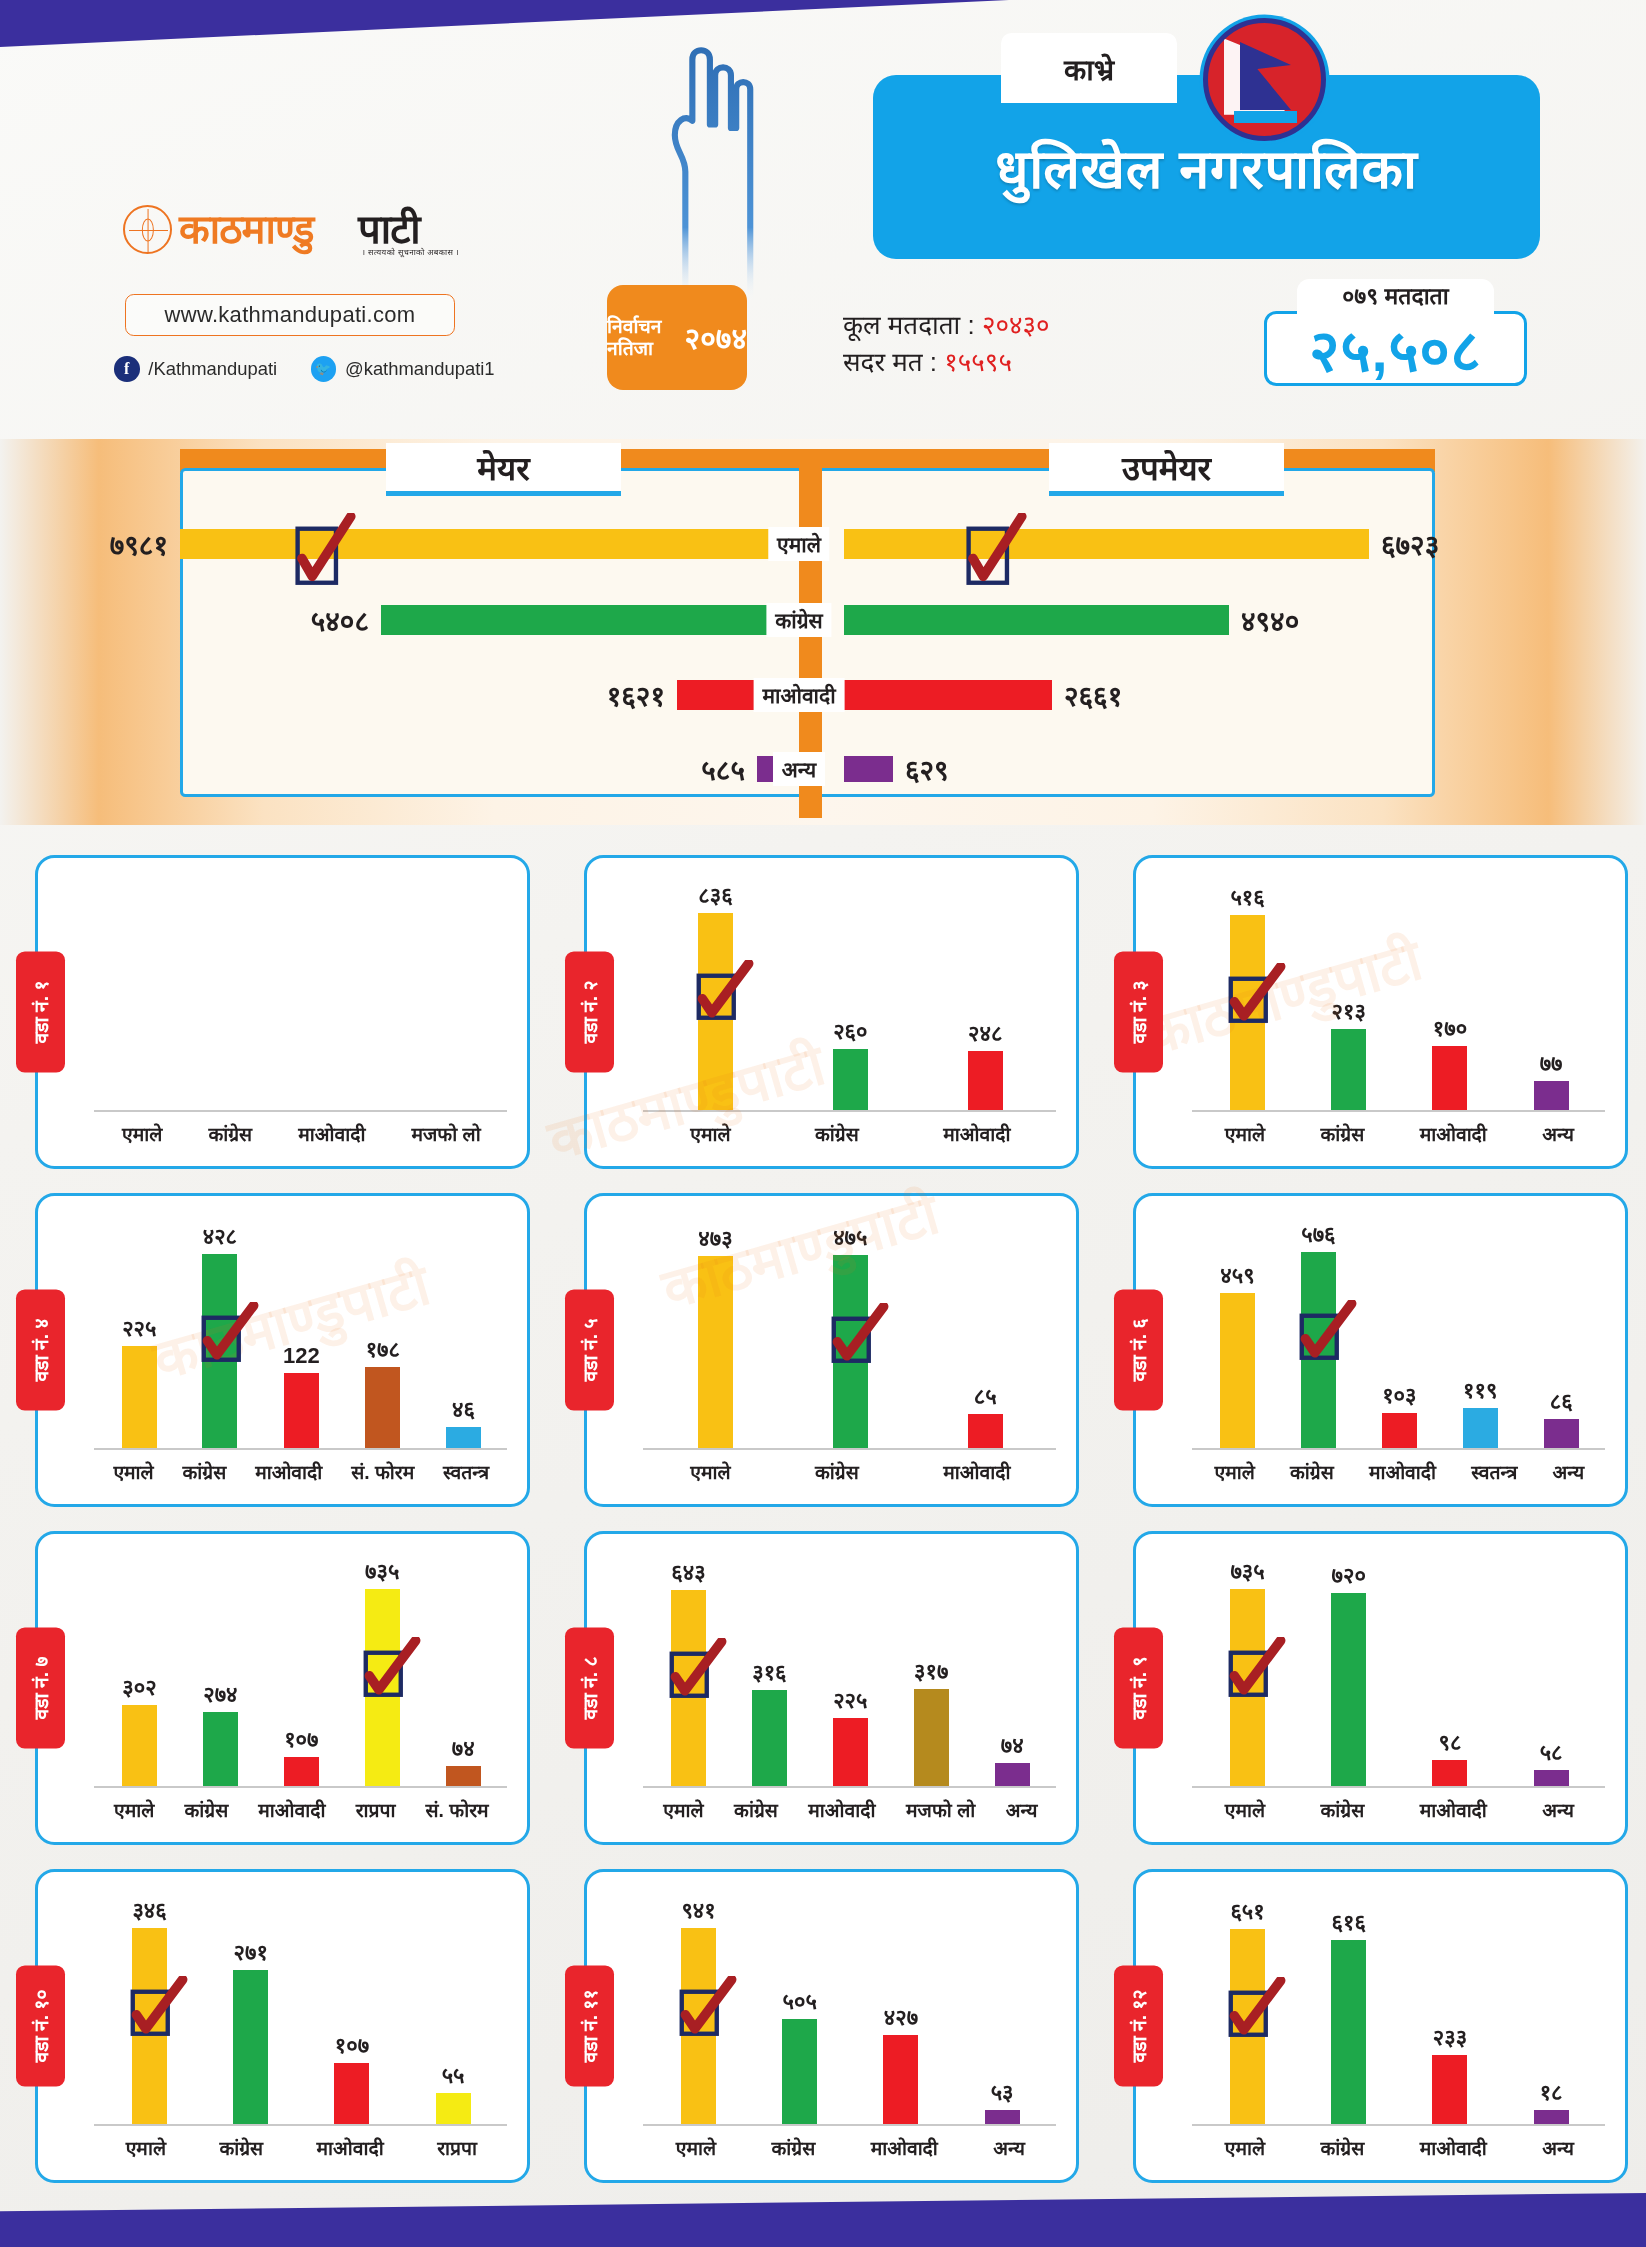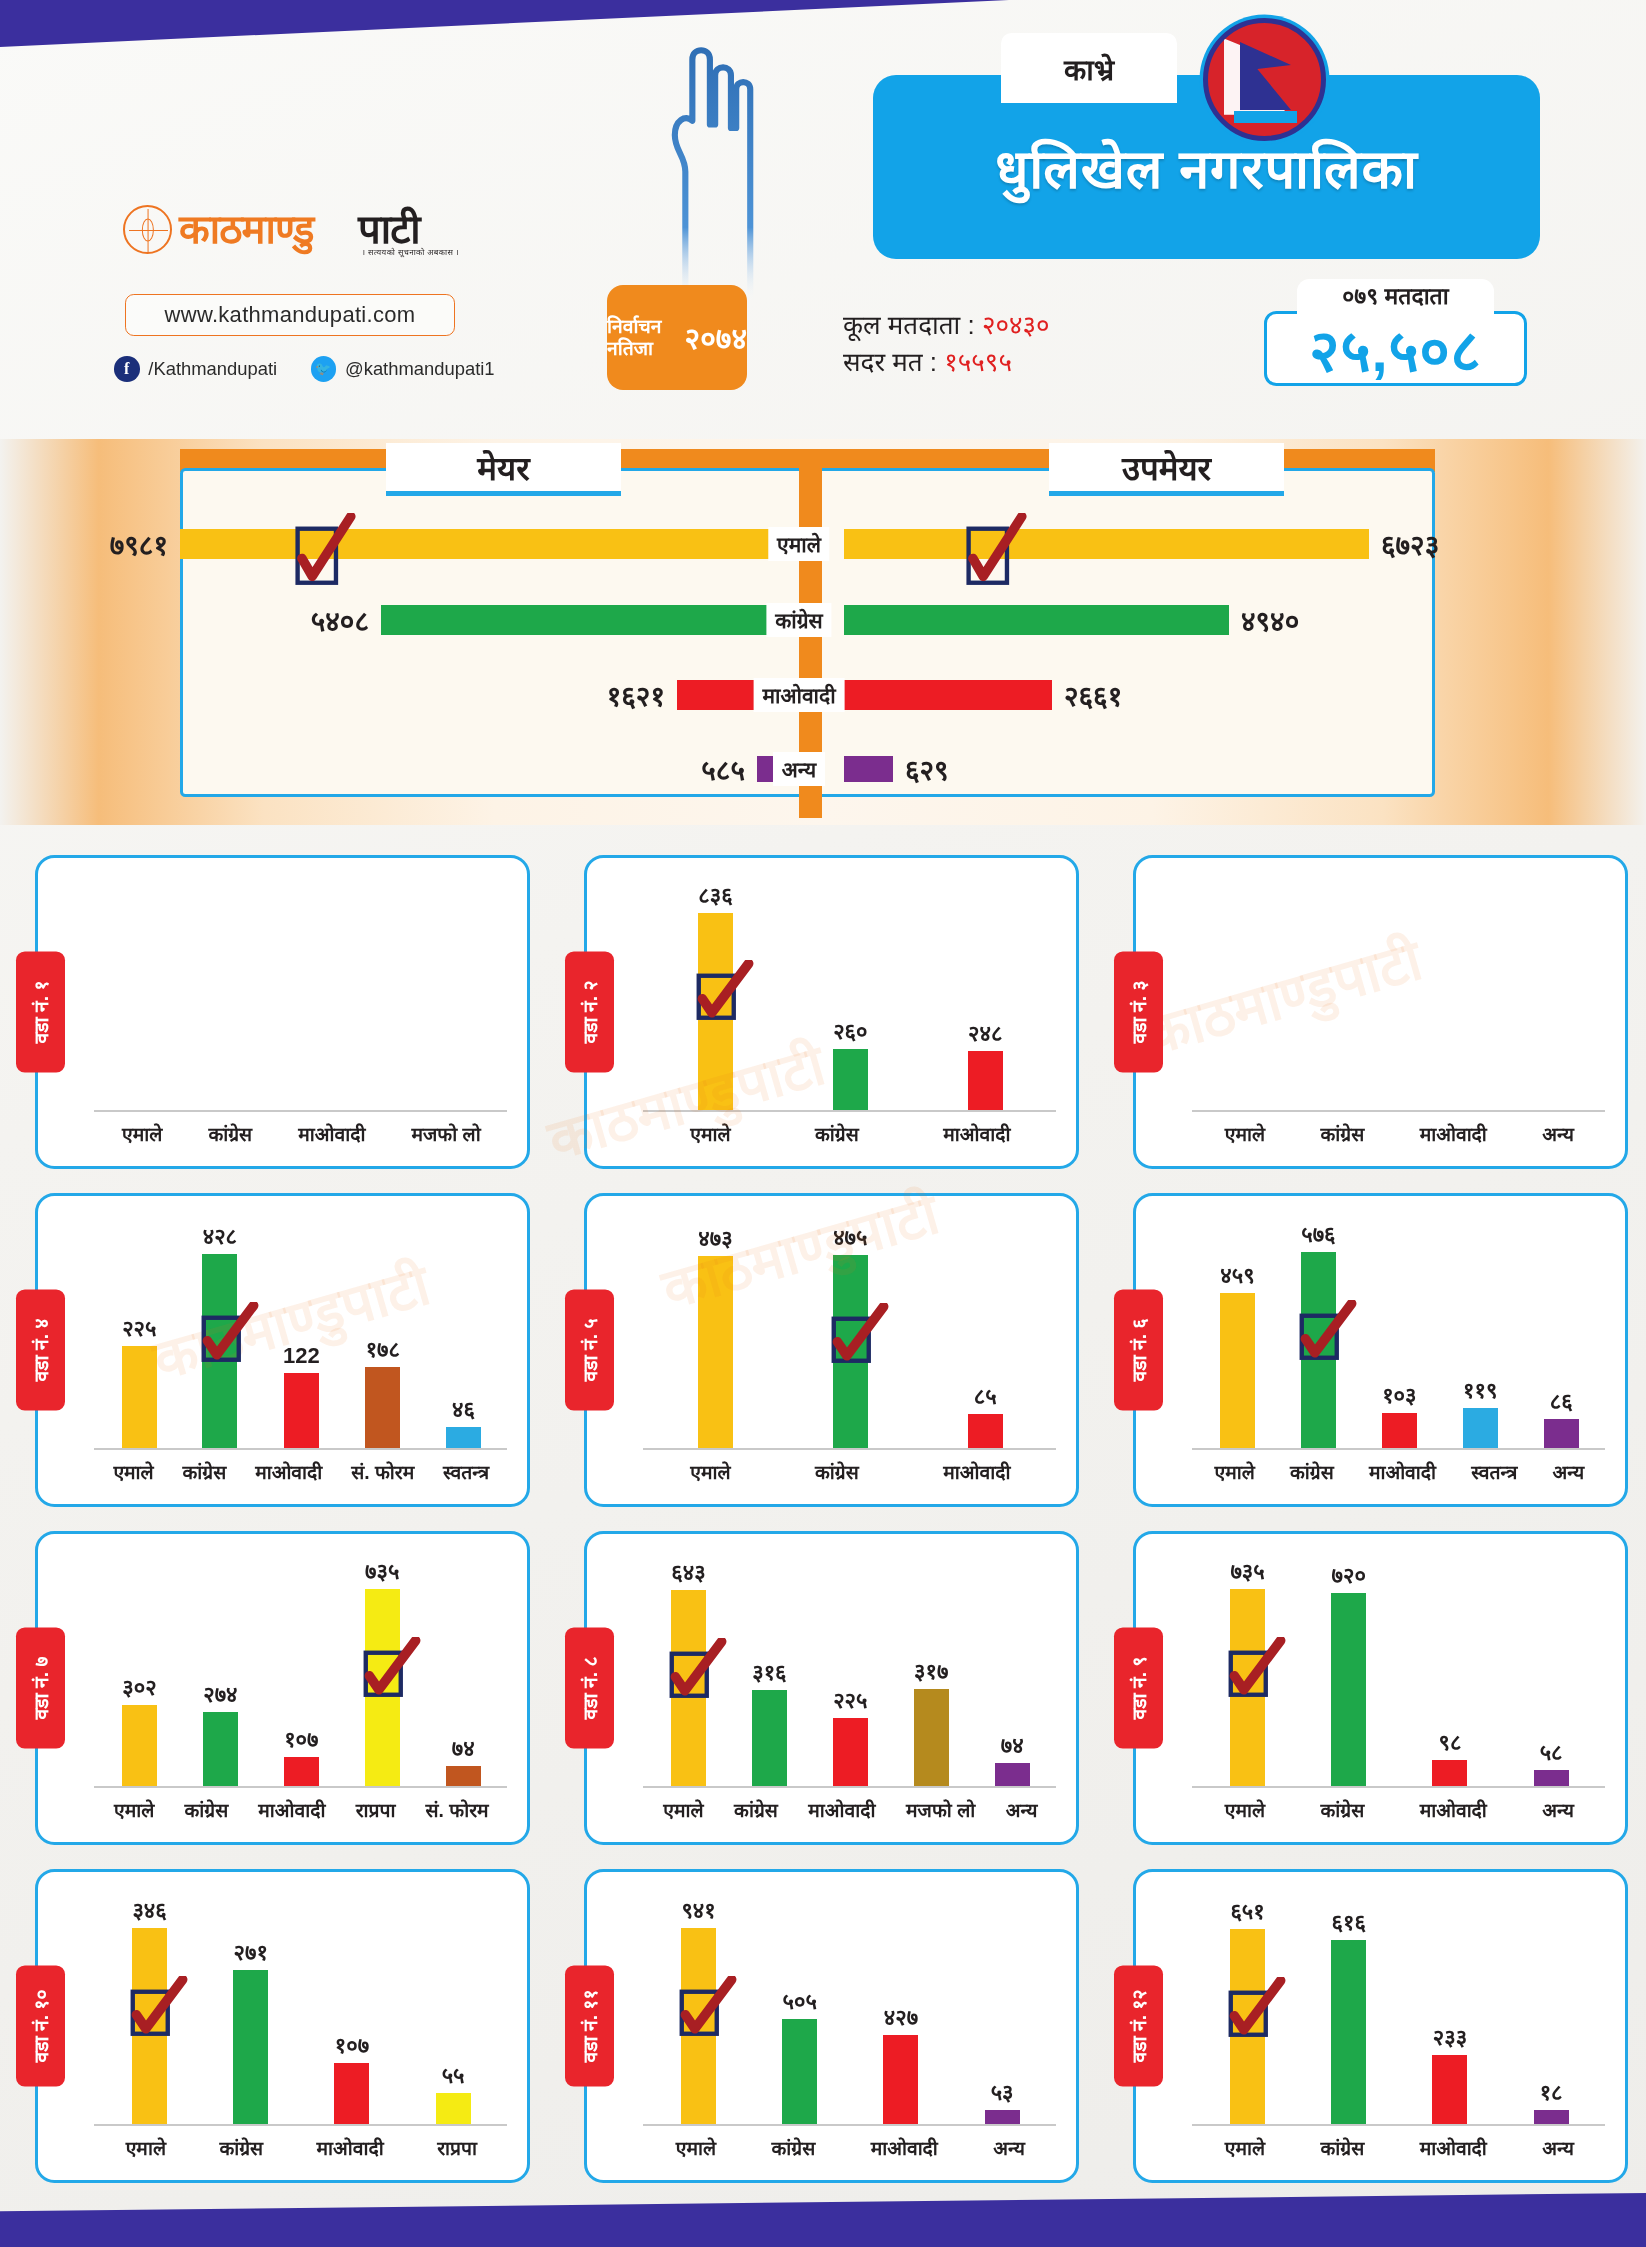--- a/index.html
+++ b/index.html
@@ -424,20 +424,42 @@
             <div class="xlab">कांग्रेस</div>
             <div class="xlab">माओवादी</div>
           </div>
         </div>
         <div class="wardtag">
           <span>वडा नं. २</span>
         </div>
       </div>
       <div class="wardcell">
         <div class="wardcard">
+          <div class="plot">
+            <div class="bargroup">
+              <div style="position: absolute; left: -1.8px; bottom: 81px; z-index: 9;"><svg width="58" height="63" viewBox="0 0 66 72">
+                  <rect x="3" y="18" width="40" height="48" fill="none" stroke="#1d2a63" stroke-width="5"></rect>
+                  <path d="M 7.199999999999999 44.400000000000006 L 18 60.24 L 60 4" fill="none" stroke="#a81f23" stroke-width="11" stroke-linecap="round" stroke-linejoin="round"></path>
+                </svg></div>
+              <div class="bval">५१६</div>
+              <div class="bar" style="height: 195px; background: rgb(249, 193, 20);"></div>
+            </div>
+            <div class="bargroup">
+              <div class="bval">२१३</div>
+              <div class="bar" style="height: 81px; background: rgb(30, 168, 74);"></div>
+            </div>
+            <div class="bargroup">
+              <div class="bval">१७०</div>
+              <div class="bar" style="height: 64px; background: rgb(237, 28, 36);"></div>
+            </div>
+            <div class="bargroup">
+              <div class="bval">७७</div>
+              <div class="bar" style="height: 29px; background: rgb(123, 45, 142);"></div>
+            </div>
+          </div>
           <div class="axis"></div>
           <div class="xlabels">
             <div class="xlab">एमाले</div>
             <div class="xlab">कांग्रेस</div>
             <div class="xlab">माओवादी</div>
             <div class="xlab">अन्य</div>
           </div>
         </div>
         <div class="wardtag">
           <span>वडा नं. ३</span>

